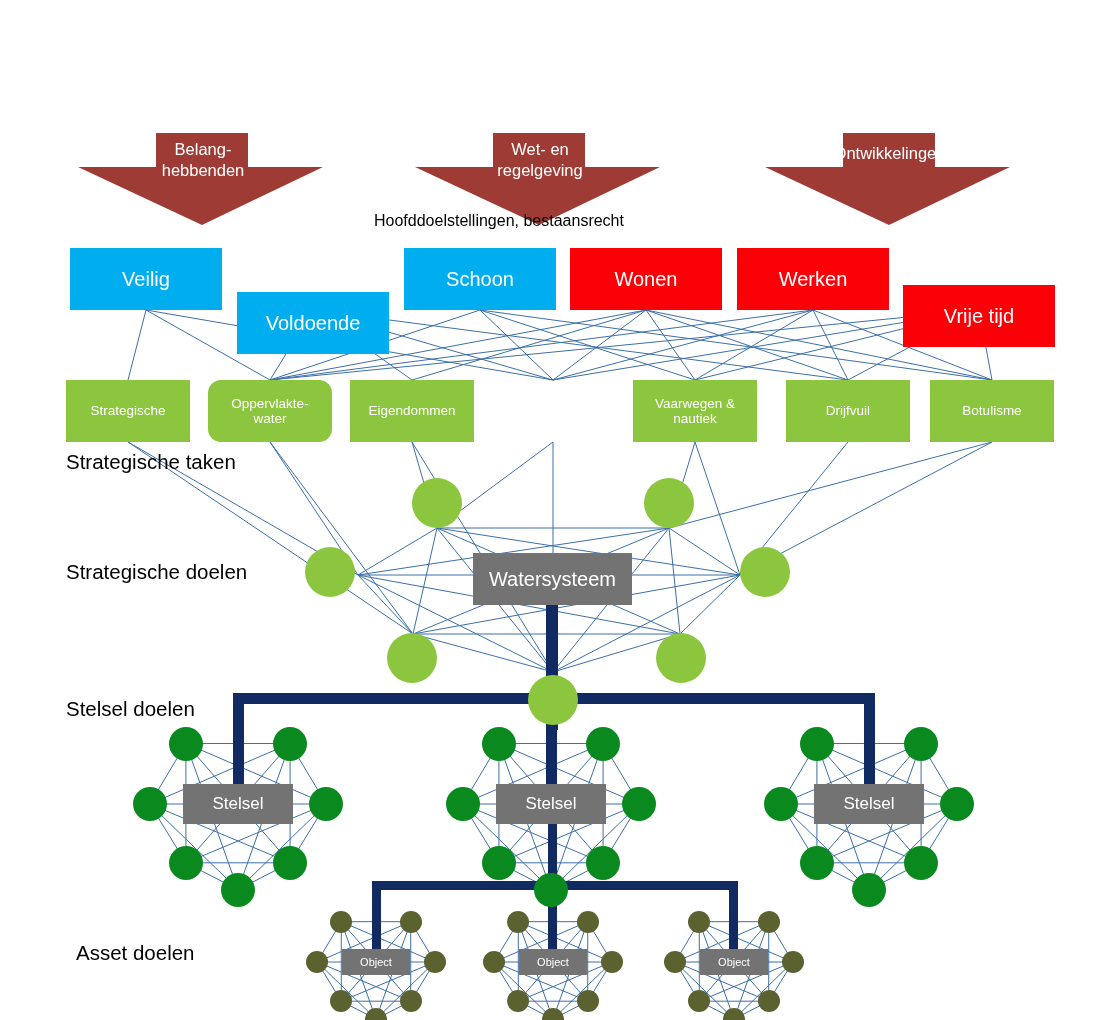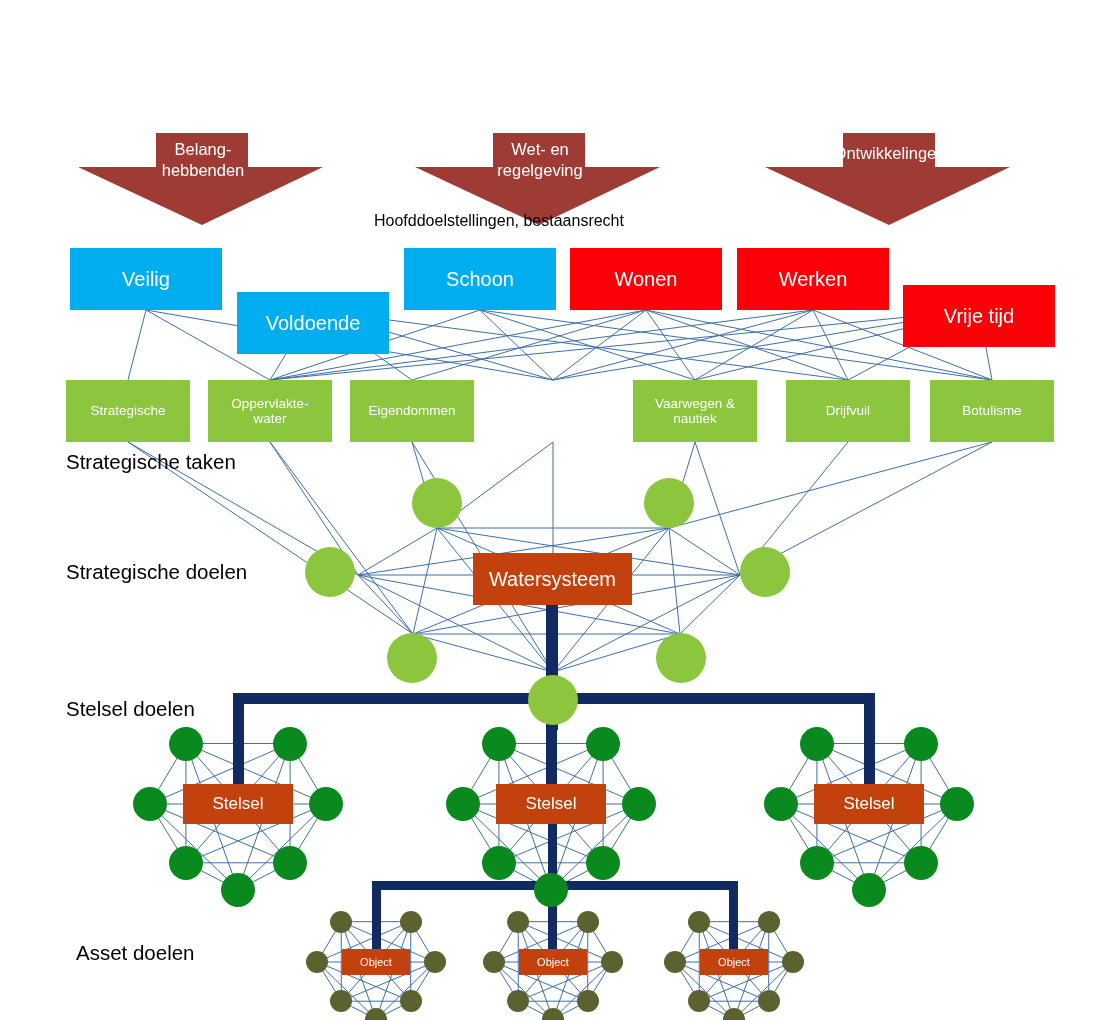--- a/index.html
+++ b/index.html
@@ -7,21 +7,21 @@
   body{width:1095px;height:1020px;font-family:"Liberation Sans",sans-serif;overflow:hidden;}
   #stage{position:relative;width:1095px;height:800px;background:#fff;}
   #wires{position:absolute;left:0;top:0;width:1095px;height:1020px;}
   .node{position:absolute;box-sizing:border-box;display:flex;align-items:center;justify-content:center;text-align:right;color:#fff;line-height:1.12;}
   .goal{font-size:20px;}
   .goal.blue{background:#00ADEE;}
   .goal.red{background:#FB0007;}
   .task{background:#8CC63F;font-size:13.5px;padding:2px 4px;}
   .arrow{position:absolute;}
   .arrow .lbl{position:absolute;left:0;top:0;width:100%;color:#fff;font-size:16.5px;text-align:center;line-height:1.28;}
-  .navy{background:#c2410c;color:#fff;position:absolute;display:flex;align-items:center;justify-content:center;box-sizing:border-box;}
+  .navy{background:#737373;color:#fff;position:absolute;display:flex;align-items:center;justify-content:center;box-sizing:border-box;}
   .bar{position:absolute;background:#112A62;}
   .circle{position:absolute;border-radius:50%;}
   .c-light{background:#8CC63F;}
   .c-dark{background:#0A8A1E;}
   .c-olive{background:#5C6130;}
   .rowlabel{position:absolute;color:#000;font-size:20.5px;white-space:nowrap;}
   .heading{position:absolute;color:#000;font-size:16px;white-space:nowrap;}
 </style>
 </head>
 <body>
@@ -264,21 +264,21 @@
   <div class="node goal red" style="left:737px;top:248px;width:152px;height:62px;">
     <span>Werken</span>
     </div>
   <div class="node goal red" style="left:903px;top:252px;width:152px;height:62px;margin-top:33px;">
     <span>Vrije tijd</span>
     </div>
 
   <div class="node task" style="left:66px;top:380px;width:124px;height:62px;flex-direction:column;">
     <span>Strategische</span>
     </div>
-  <div class="node task" style="left:208px;top:380px;width:124px;height:62px;flex-direction:column;">
+  <div class="node task" style="left:208px;top:380px;width:124px;height:62px;flex-direction:column;border-radius:13px;">
     <span>Oppervlakte-</span>
     <span>water</span>
     </div>
   <div class="node task" style="left:350px;top:380px;width:124px;height:62px;flex-direction:column;">
     <span>Eigendommen</span>
     </div>
   <div class="node task" style="left:633px;top:380px;width:124px;height:62px;flex-direction:column;">
     <span>Vaarwegen &amp;</span>
     <span>nautiek</span>
     </div>

